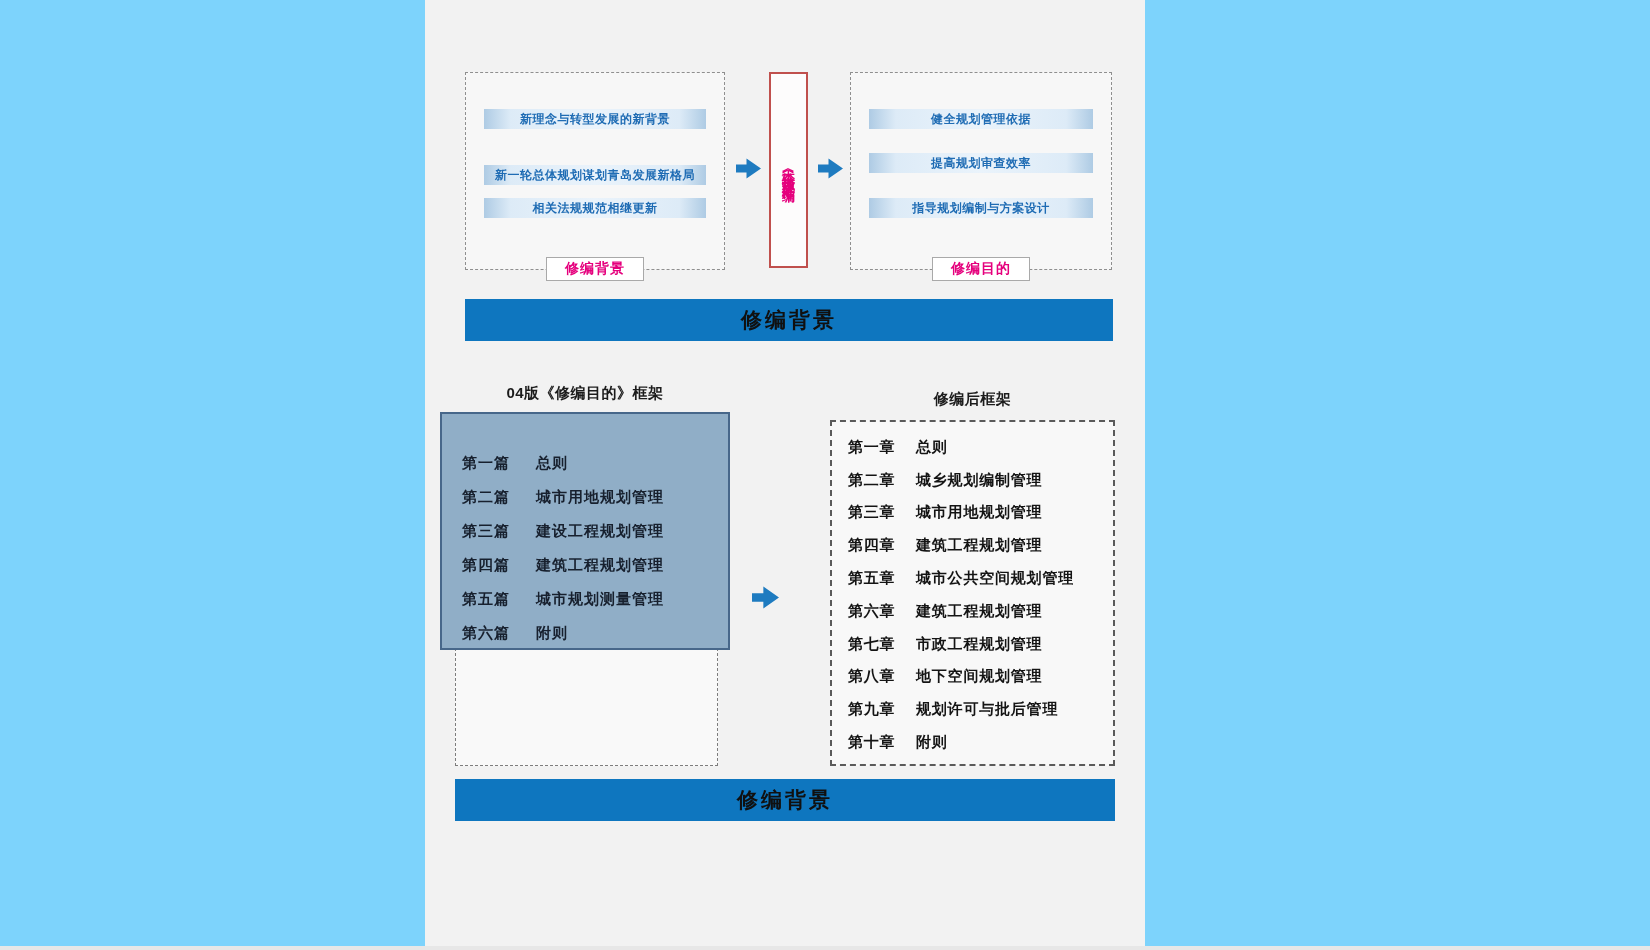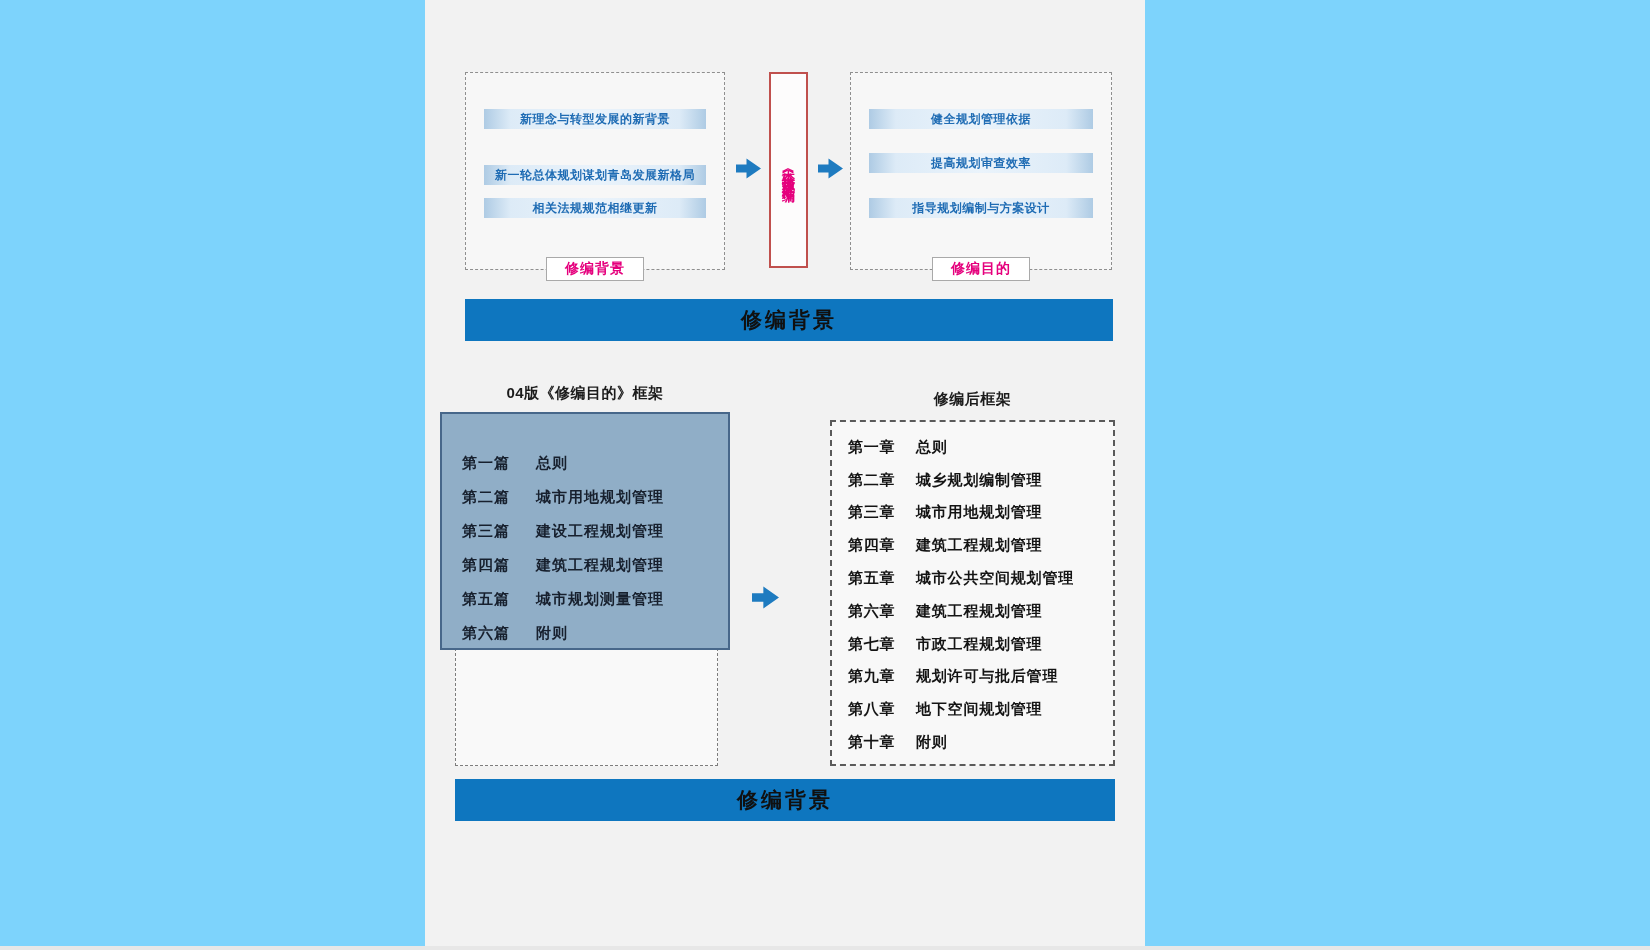--- a/index.html
+++ b/index.html
@@ -145,26 +145,26 @@
       </div>
       <div class="new-row">
         <span class="num">第六章</span>
         <span>建筑工程规划管理</span>
       </div>
       <div class="new-row">
         <span class="num">第七章</span>
         <span>市政工程规划管理</span>
       </div>
       <div class="new-row">
+        <span class="num">第八章</span>
+        <span>地下空间规划管理</span>
+      </div>
+      <div class="new-row">
         <span class="num">第九章</span>
         <span>规划许可与批后管理</span>
-      </div>
-      <div class="new-row">
-        <span class="num">第八章</span>
-        <span>地下空间规划管理</span>
       </div>
       <div class="new-row">
         <span class="num">第十章</span>
         <span>附则</span>
       </div>
     </div>
 
     <div class="banner banner-2">修编背景</div>
   </div>
 </div>

